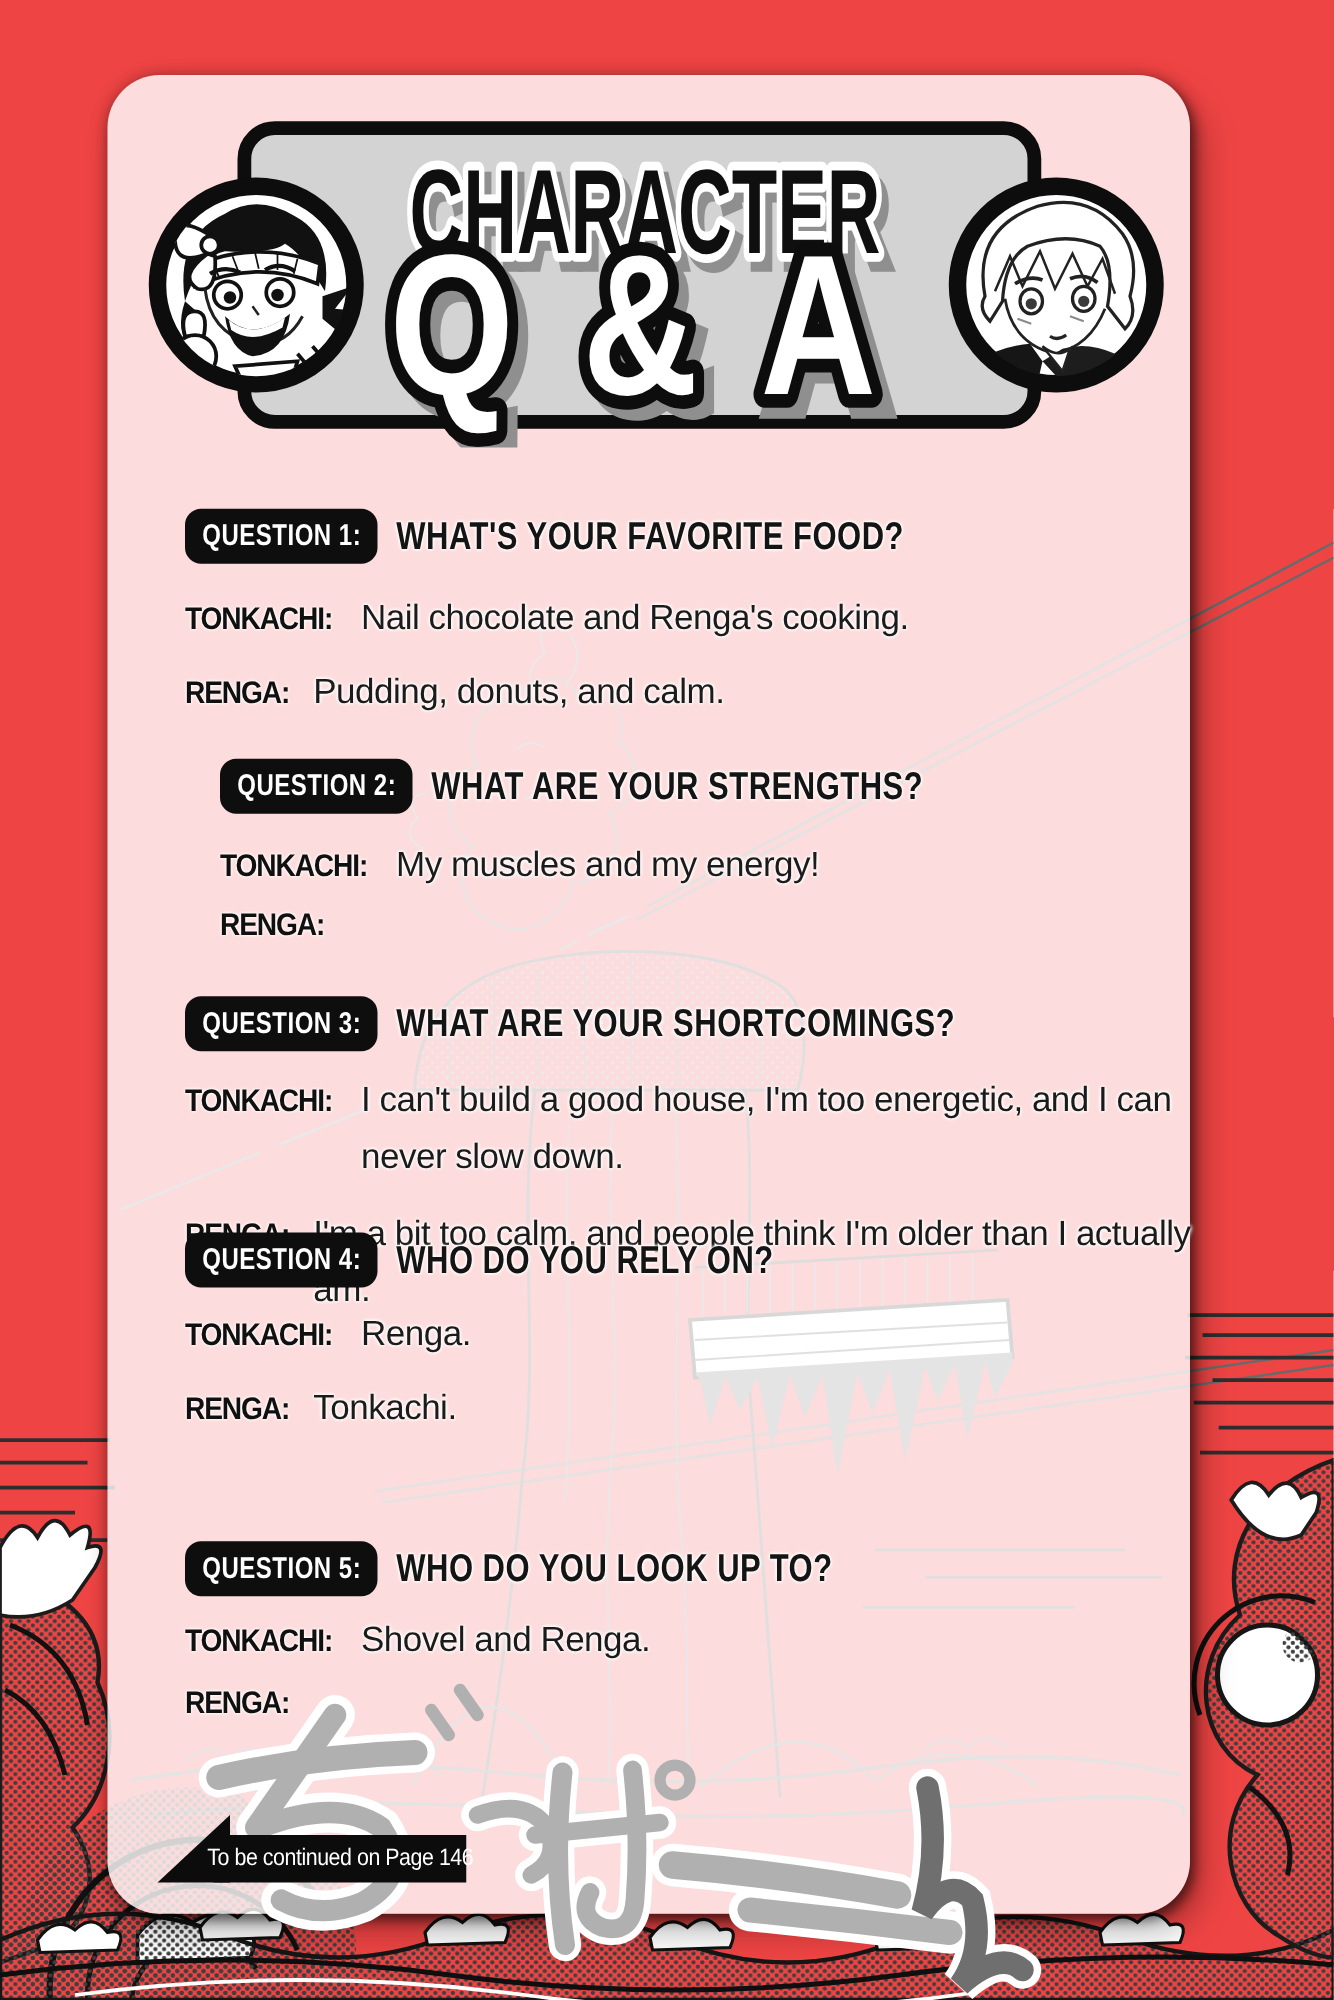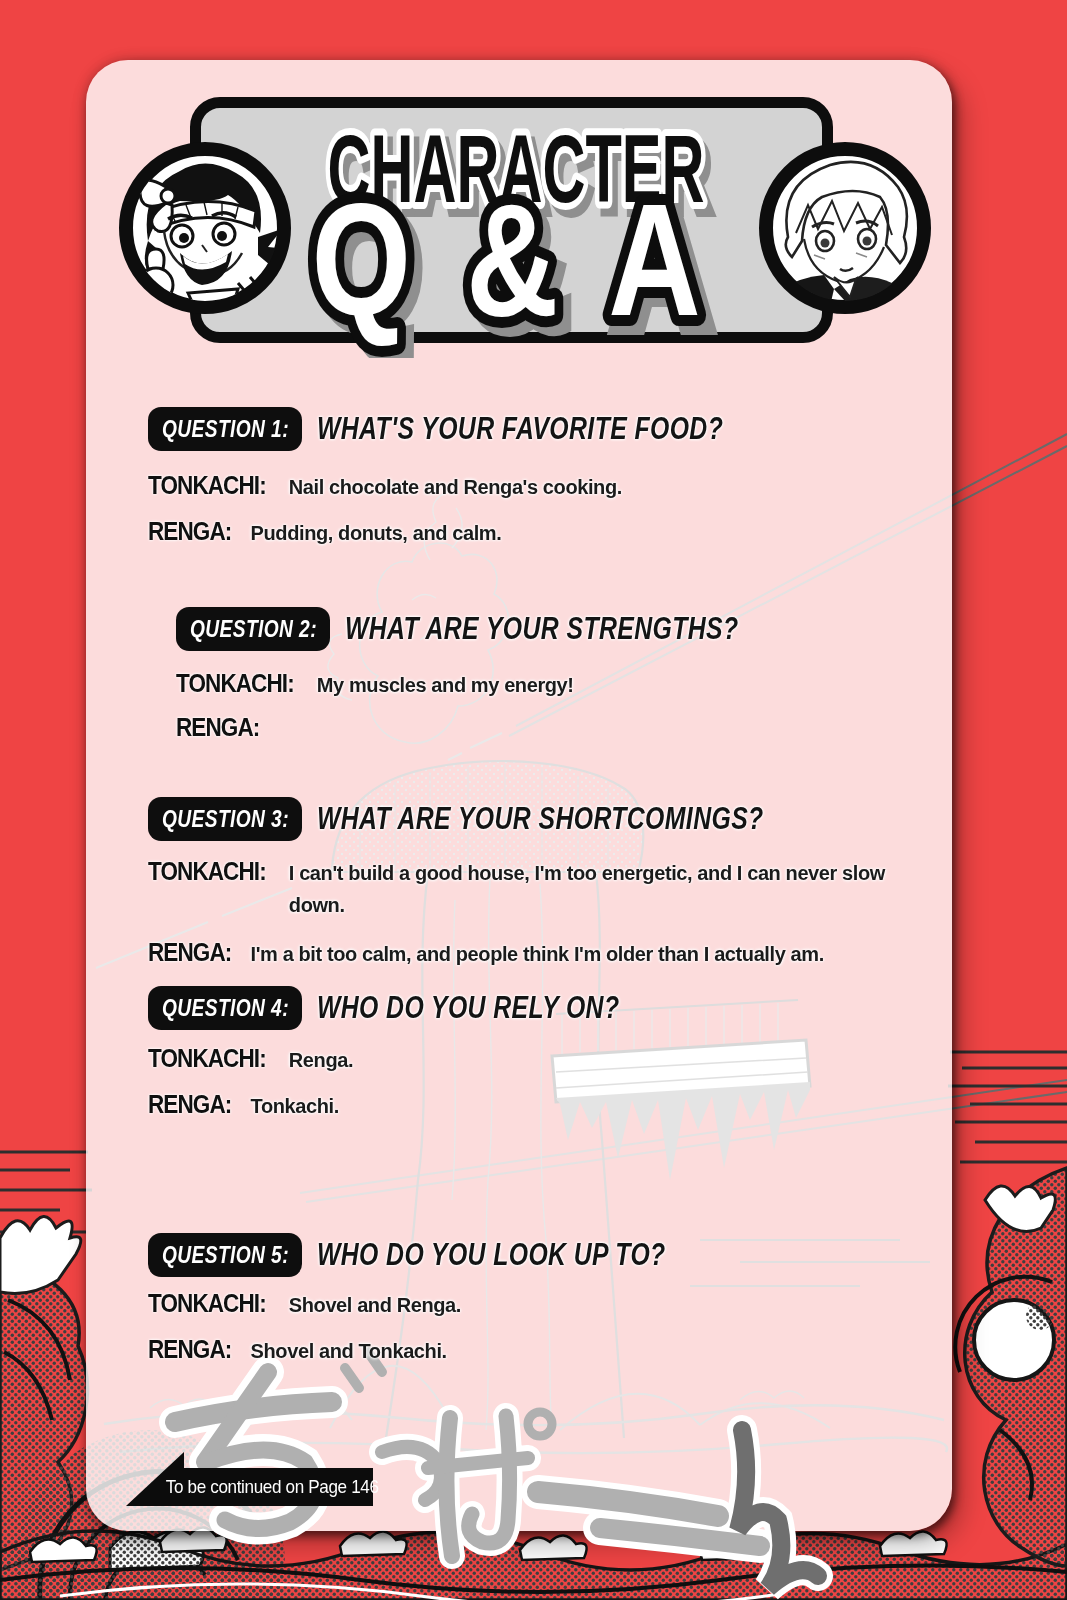--- a/index.html
+++ b/index.html
@@ -8,33 +8,33 @@
   .bg-art{position:absolute;left:0;top:0;z-index:1;}
   .card{position:absolute;left:86px;top:60px;width:866px;height:1471px;border-radius:42px;
         background:rgba(255,255,255,0.81);z-index:2;
         box-shadow:3px 5px 9px rgba(0,0,0,.5),10px 14px 26px rgba(0,0,0,.28),0 0 14px rgba(0,0,0,.22);}
   .sfx-layer{position:absolute;left:0;top:0;z-index:3;}
   .hdr-box{position:absolute;left:190px;top:97px;width:643px;height:246px;box-sizing:border-box;
         background:#d3d3d3;border:11px solid #0d0d0d;border-radius:30px;z-index:4;}
   .hdr-title{position:absolute;left:150px;top:88px;z-index:5;}
   .portrait{position:absolute;z-index:6;}
   .qblock{position:absolute;left:148px;width:812px;z-index:4;}
-  .badge-row{display:flex;align-items:center;gap:15px;font-style:italic;}
+  .badge-row{display:flex;align-items:center;gap:15px;}
   .badge{width:154px;height:44px;background:#0e0e0e;border-radius:13px;display:flex;
          align-items:center;justify-content:center;flex:0 0 auto;}
   .badge span{color:#fff;font-weight:bold;font-size:24px;letter-spacing:.5px;
          transform:scaleX(.8);white-space:nowrap;}
   .q-head{font-weight:bold;font-size:31px;color:#141414;letter-spacing:.5px;white-space:nowrap;
          transform:scaleX(.8);transform-origin:left center;
          text-shadow:0 0 3px #fff,0 0 3px #fff,0 0 4px #fff;}
   .ans{display:flex;align-items:baseline;}
   .speaker{font-weight:bold;font-size:25px;letter-spacing:-1px;color:#101010;white-space:nowrap;
          display:inline-block;transform:scaleX(.9);transform-origin:left bottom;flex:0 0 auto;
          text-shadow:0 0 3px #fff,0 0 3px #fff;}
-  .atext{font-weight:bold;font-size:20px;letter-spacing:-.4px;color:#1b1b1b;line-height:1.62;
+  .atext{font-weight:normal;font-size:28px;letter-spacing:-.4px;color:#1b1b1b;line-height:1.62;
          margin-left:10px;text-shadow:0 0 3px #fff,0 0 3px #fff,0 0 4px #fff;}
   .mt20{margin-top:20px;}.mt18{margin-top:18px;}.mt16{margin-top:16px;}
   .mt14{margin-top:14px;}.mt12{margin-top:12px;}
   .mw465{max-width:465px;}.mw655{max-width:655px;}
   .banner{position:absolute;left:171px;top:1468px;width:202px;height:38px;background:#0c0c0c;
          display:flex;align-items:center;justify-content:center;z-index:5;}
   .banner span{color:#fff;font-size:19px;letter-spacing:-.4px;white-space:nowrap;
          transform:scaleX(.9);}
   .banner-arrow{position:absolute;left:110px;top:1440px;z-index:5;}
   .hidden-data{position:absolute;opacity:0;font-size:6px;pointer-events:none;}
@@ -290,21 +290,20 @@
           <span>QUESTION 5:</span>
         </div>
       <div class="q-head">WHO DO YOU LOOK UP TO?</div>
     </div>
     <div class="ans mt12">
       <span class="speaker">TONKACHI:</span>
       <span class="atext">Shovel and Renga.</span>
     </div>
     <div class="ans mt14">
       <span class="speaker">RENGA:</span>
-      <span class="atext">Shovel and Tonkachi.</span>
     </div>
   </div>
 
   <svg class="banner-arrow" width="120" height="80" viewBox="0 0 120 80">
     <polygon points="74,12 74,66 16,66" fill="#0c0c0c"></polygon>
   </svg>
   <div class="banner">
     <span>To be continued on Page 146</span>
   </div>
 

